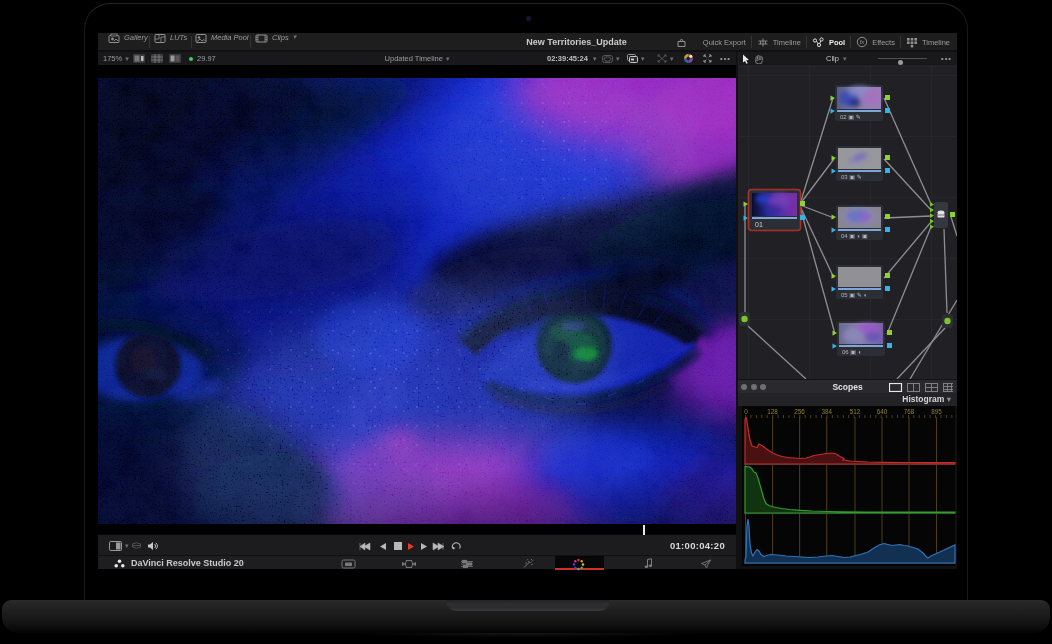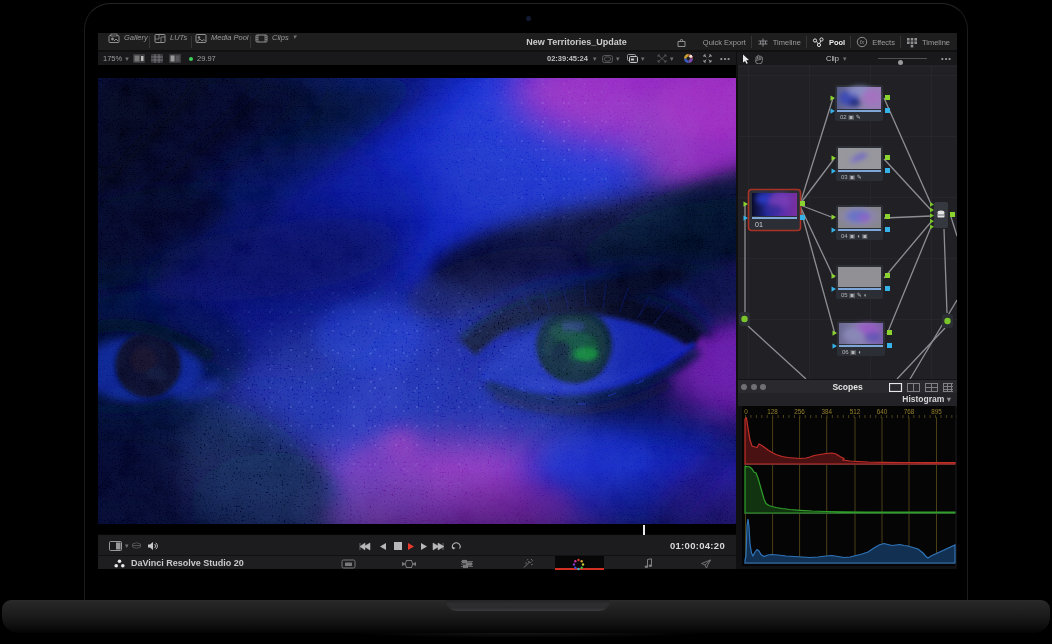--- a/index.html
+++ b/index.html
@@ -173,20 +173,21 @@
             <svg width="12" height="9">
               <rect width="12" height="9" rx="1" fill="#3a3a3e"></rect>
               <rect x="1.5" y="1.5" width="4" height="6" fill="#999"></rect>
               <rect x="6.5" y="1.5" width="4" height="6" fill="#55555a"></rect>
             </svg>
           </div>
         <div class="it" style="left:91px">
             <span style="width:4px;height:4px;border-radius:50%;background:#3fd05a;display:inline-block"></span>
           </div>
         <div class="it" style="left:99px">29.97</div>
+        <div class="it" style="left:0;width:638px;justify-content:center">Updated Timeline <span style="color:#707072;font-size:7px;margin-left:3px">▾</span></div>
         <div class="it" style="left:449px;color:#c0c0c2;font-weight:bold">02:39:45:24 <span style="color:#707072;font-size:7px;margin-left:5px;font-weight:normal">▾</span></div>
         <div class="it" style="left:504px">
             <svg width="11" height="8">
               <rect x="0.5" y="0.5" width="10" height="7" rx="2" fill="none" stroke="#58585c"></rect>
               <ellipse cx="5.5" cy="4" rx="3.4" ry="2.2" fill="none" stroke="#58585c"></ellipse>
             </svg>
             <span style="color:#707072;font-size:7px;margin-left:3px">▾</span>
           </div>
         <div class="it" style="left:529px">
             <svg width="11" height="9">

